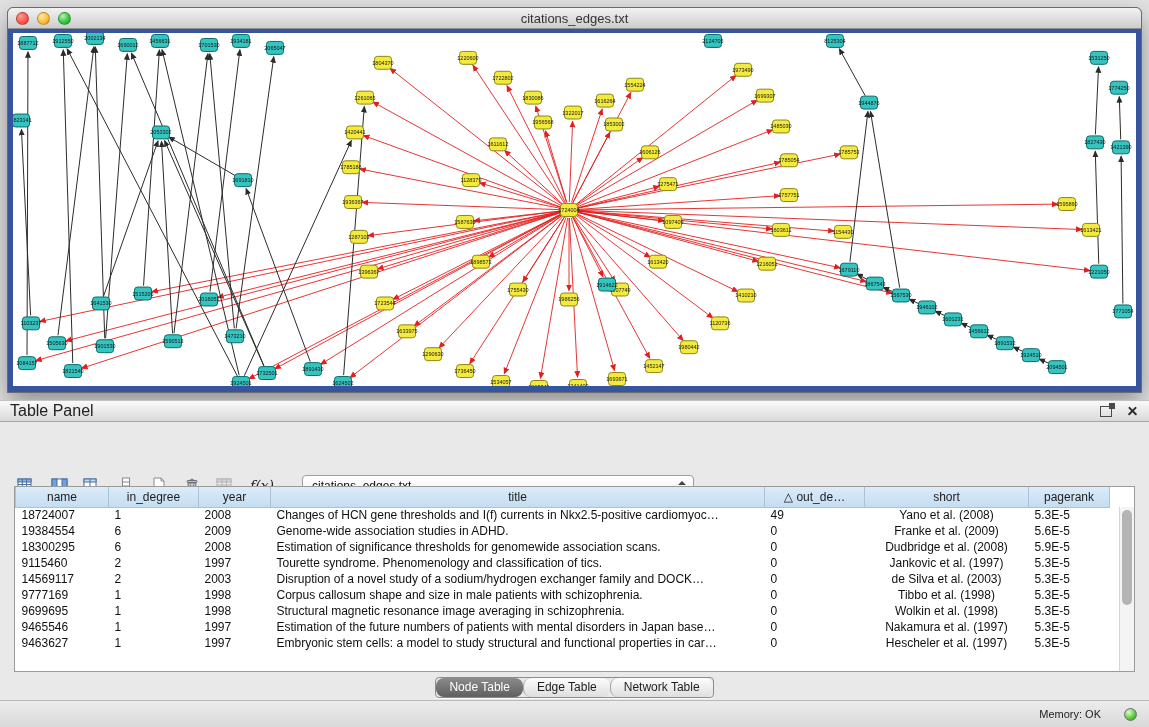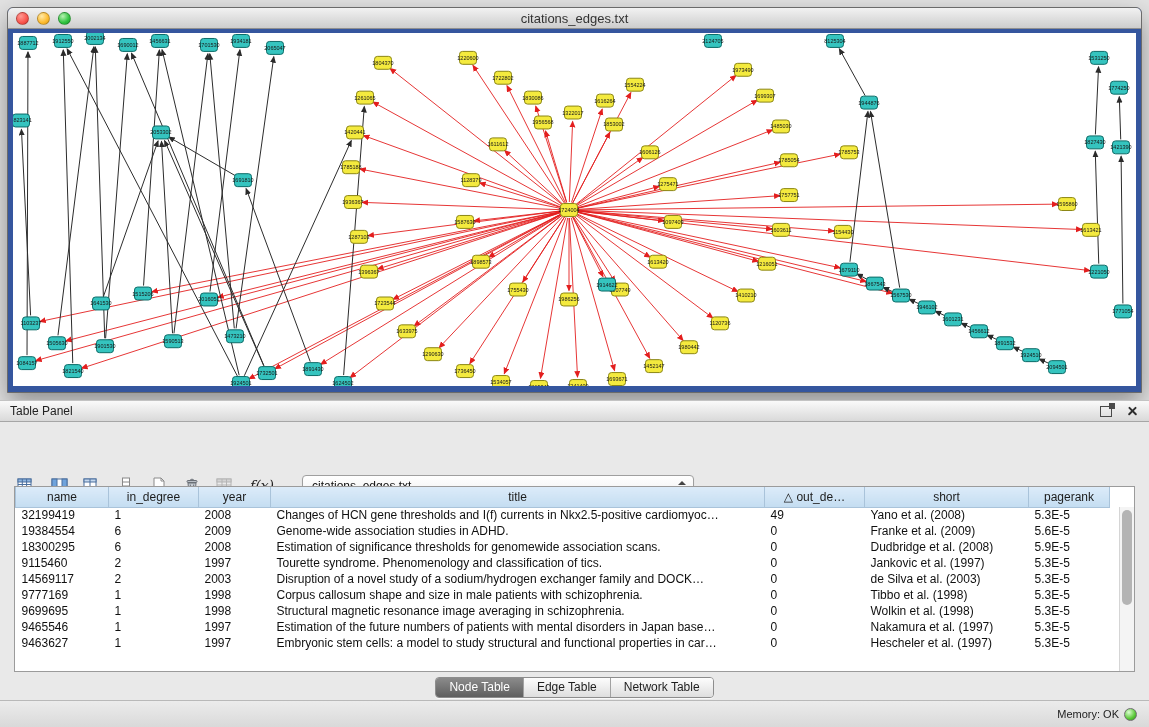--- a/index.html
+++ b/index.html
@@ -46,21 +46,21 @@
   
   .table-panel {
     position:absolute; left:0; top:400px; width:1149px; height:300px;
     background:#e9e9e9;
   }
   .panel-header {
     height:21px;
     background: linear-gradient(#fafafa, #d9d9d9);
     border-top:1px solid #c3c3c3; border-bottom:1px solid #a6a6a6;
     display:flex; align-items:center; padding:10px 10px;
-    font-size:12px; color:#222;
+    font-size:16px; color:#222;
   }
   .panel-header .spacer { flex:1; }
   .float-icon {
     width:12px; height:11px; border:1.5px solid #4a4a4a; position:relative; margin-right:14px;
   }
   .float-icon::after {
     content:""; position:absolute; right:-4px; top:-4px; width:6px; height:6px;
     background:#4a4a4a;
   }
   .close-icon { width:13px; height:13px; position:relative; }
@@ -112,51 +112,52 @@
     height:16px; font-size:12px; color:#101010;
     padding:0 6px; white-space:nowrap; overflow:hidden;
   }
   .col-name { width:93px; }
   .col-in_degree { width:90px; }
   .col-year { width:72px; }
   .col-title { width:494px; }
   .col-out_degree { width:100px; }
   .col-short { width:164px; }
   .col-pagerank { width:81px; }
-  td.col-short { text-align:left; }
+  td.col-short { text-align:center; }
 
   .vscroll {
     position:absolute; right:0; top:20px; bottom:0; width:15px;
     background:#f4f4f4; border-left:1px solid #d5d5d5;
   }
   .vthumb {
     position:absolute; left:2px; right:2px; top:3px; height:58%;
     background:#b4b4b4; border-radius:6px;
   }
 
   .tabbar-wrap { position:absolute; left:0; right:0; top:277px; text-align:center; }
   .tabbar {
     display:inline-flex; border:1px solid #8d8d8d; border-radius:4px; overflow:hidden;
     box-shadow: 0 1px 0 rgba(255,255,255,.7);
   }
   .seg-tab {
     padding:0 13px; height:19px; line-height:19px; font-size:12px; color:#1e1e1e;
     background: linear-gradient(#fdfdfd, #dedede);
     border-left:1px solid #a2a2a2;
+    border-radius:8px;
   }
   .seg-tab:first-child { border-left:none; }
   .seg-tab.active { background: linear-gradient(#8b8b8b, #5f5f5f); color:#fff; }
 
   
   .status-bar {
     position:absolute; left:0; bottom:0; width:1149px; height:27px;
     background: linear-gradient(#ececec, #d9d9d9);
     border-top:1px solid #b9b9b9;
     display:flex; align-items:center; justify-content:flex-end;
-    padding-right:12px; gap:5px;
+    padding-right:12px; gap:23px;
     font-size:11px; color:#222;
   }
   .memory-dot {
     width:13px; height:13px; border-radius:50%;
     background: radial-gradient(circle at 35% 30%, #dcffd2, #5ac837 60%, #2f8f1c);
     border:1px solid #6f6f6f;
   }
 </style>
 </head>
 <body>
@@ -746,21 +747,21 @@
             <th class="col-in_degree">in_degree</th>
             <th class="col-year">year</th>
             <th class="col-title">title</th>
             <th class="col-out_degree">△ out_de…</th>
             <th class="col-short">short</th>
             <th class="col-pagerank">pagerank</th>
           </tr>
         </thead>
       <tbody id="tbody">
           <tr>
-            <td class="col-name">32199419</td>
+            <td class="col-name">18724007</td>
             <td class="col-in_degree">1</td>
             <td class="col-year">2008</td>
             <td class="col-title">Changes of HCN gene thresholds and I(f) currents in Nkx2.5-positive cardiomyoc…</td>
             <td class="col-out_degree">49</td>
             <td class="col-short">Yano et al. (2008)</td>
             <td class="col-pagerank">5.3E-5</td>
           </tr>
           <tr>
             <td class="col-name">19384554</td>
             <td class="col-in_degree">6</td>

